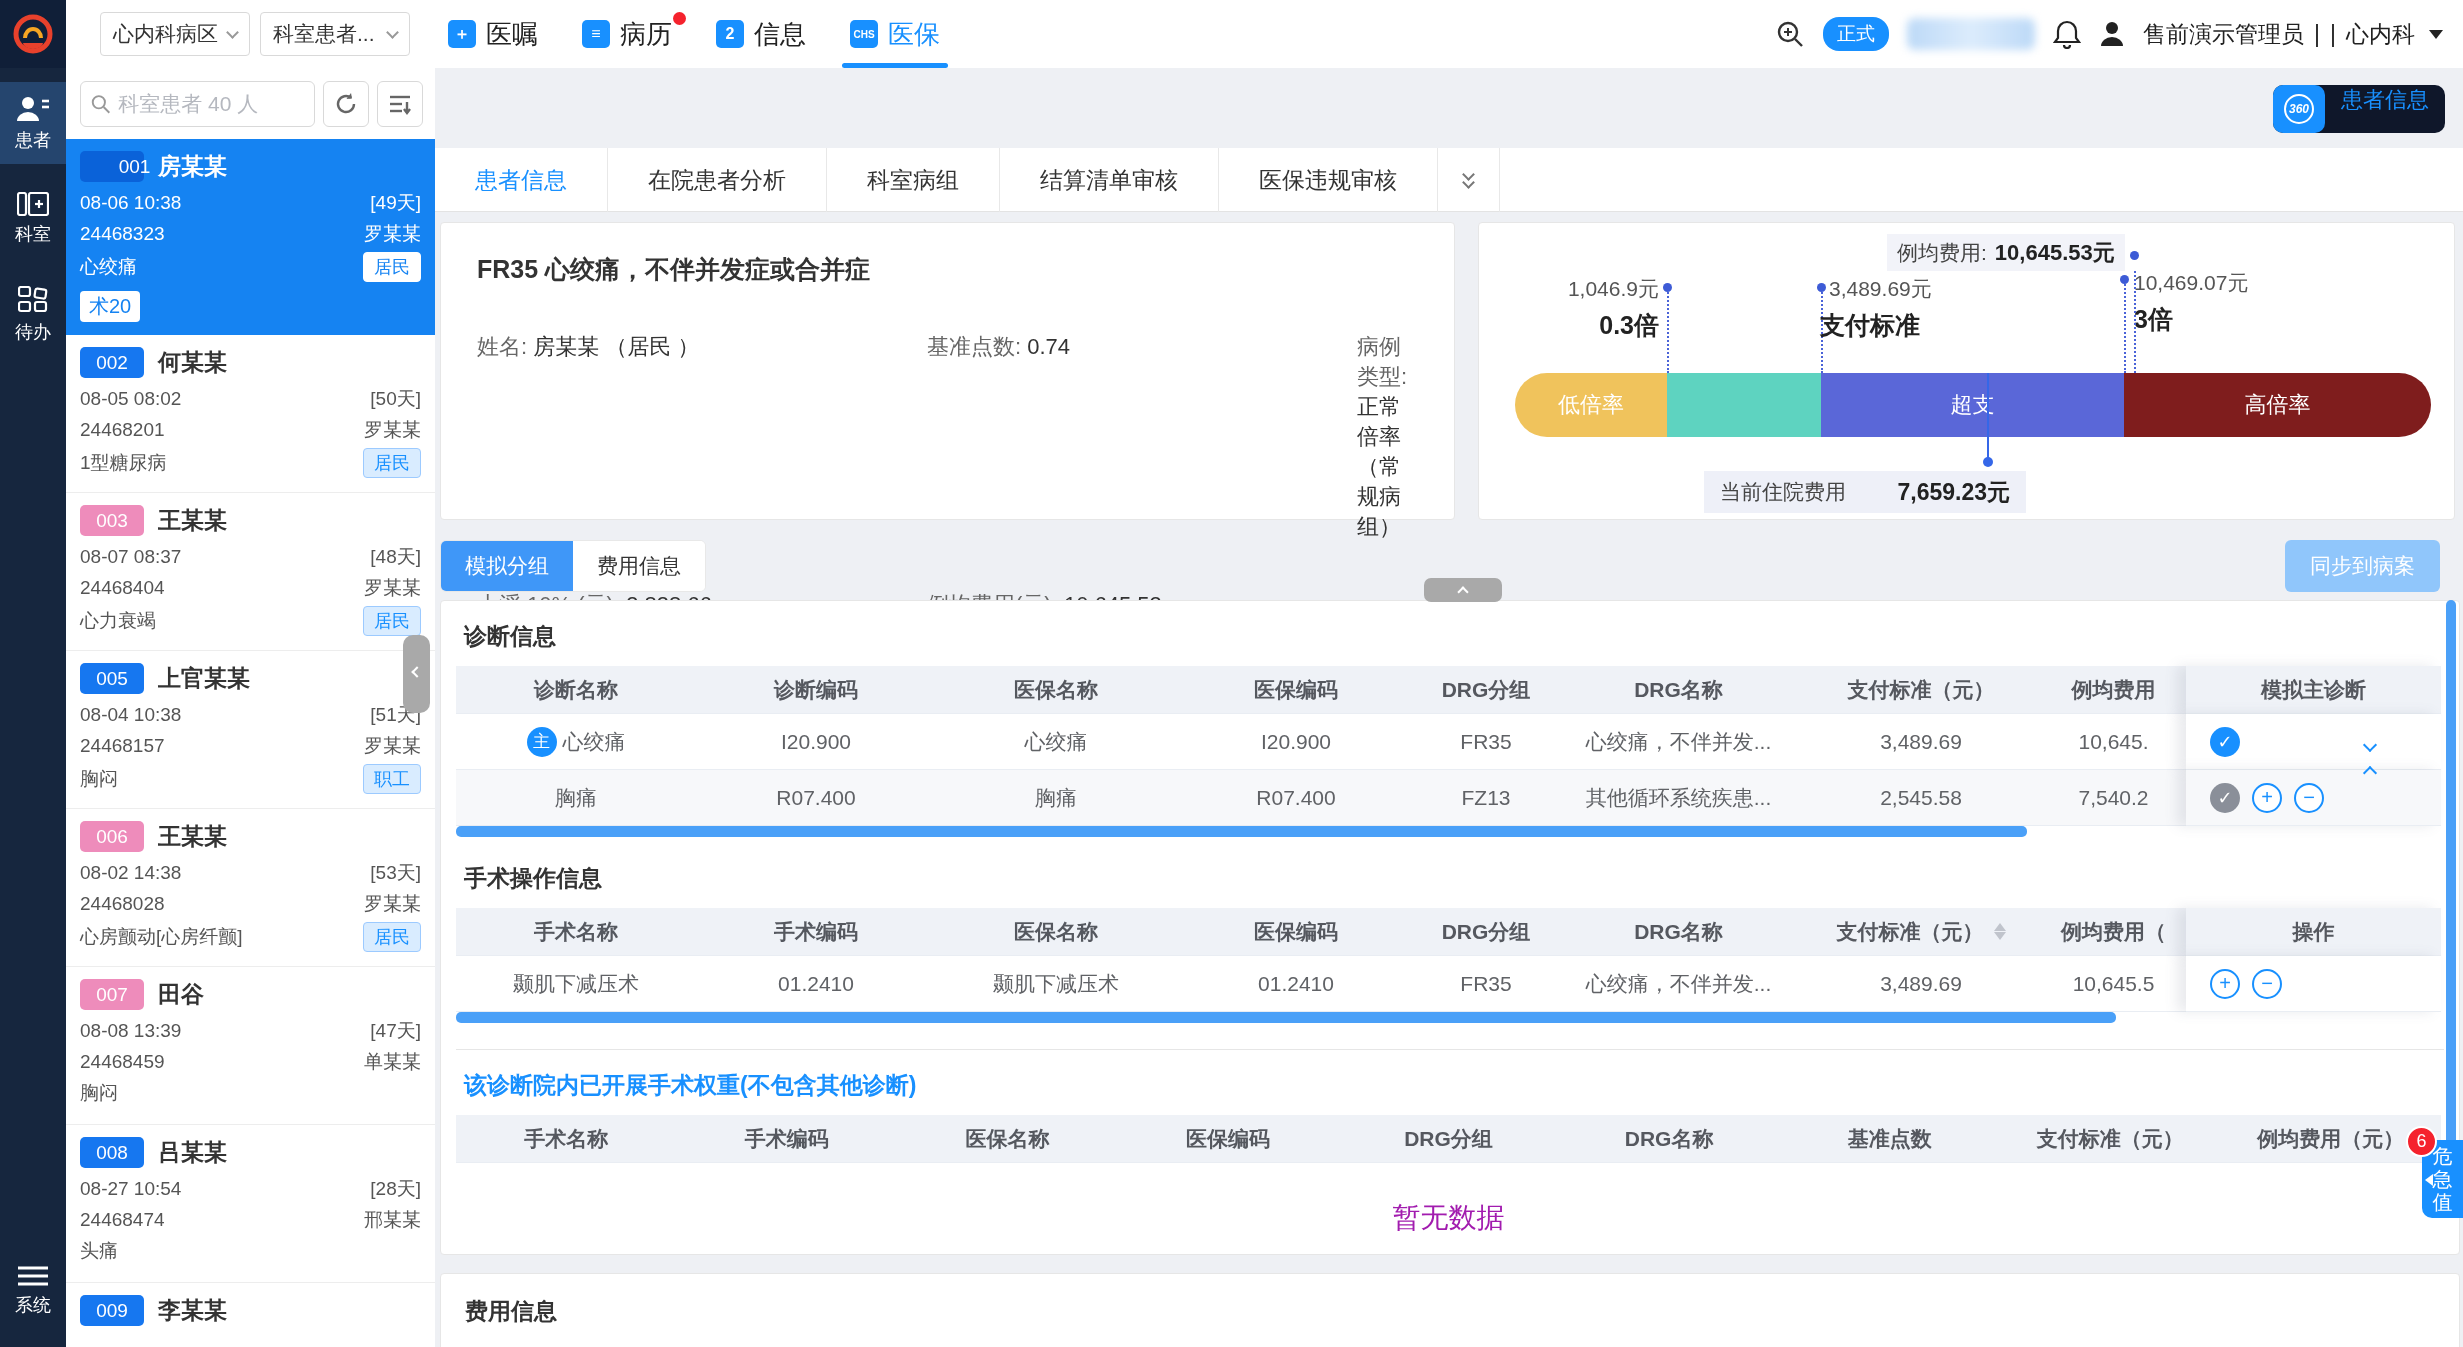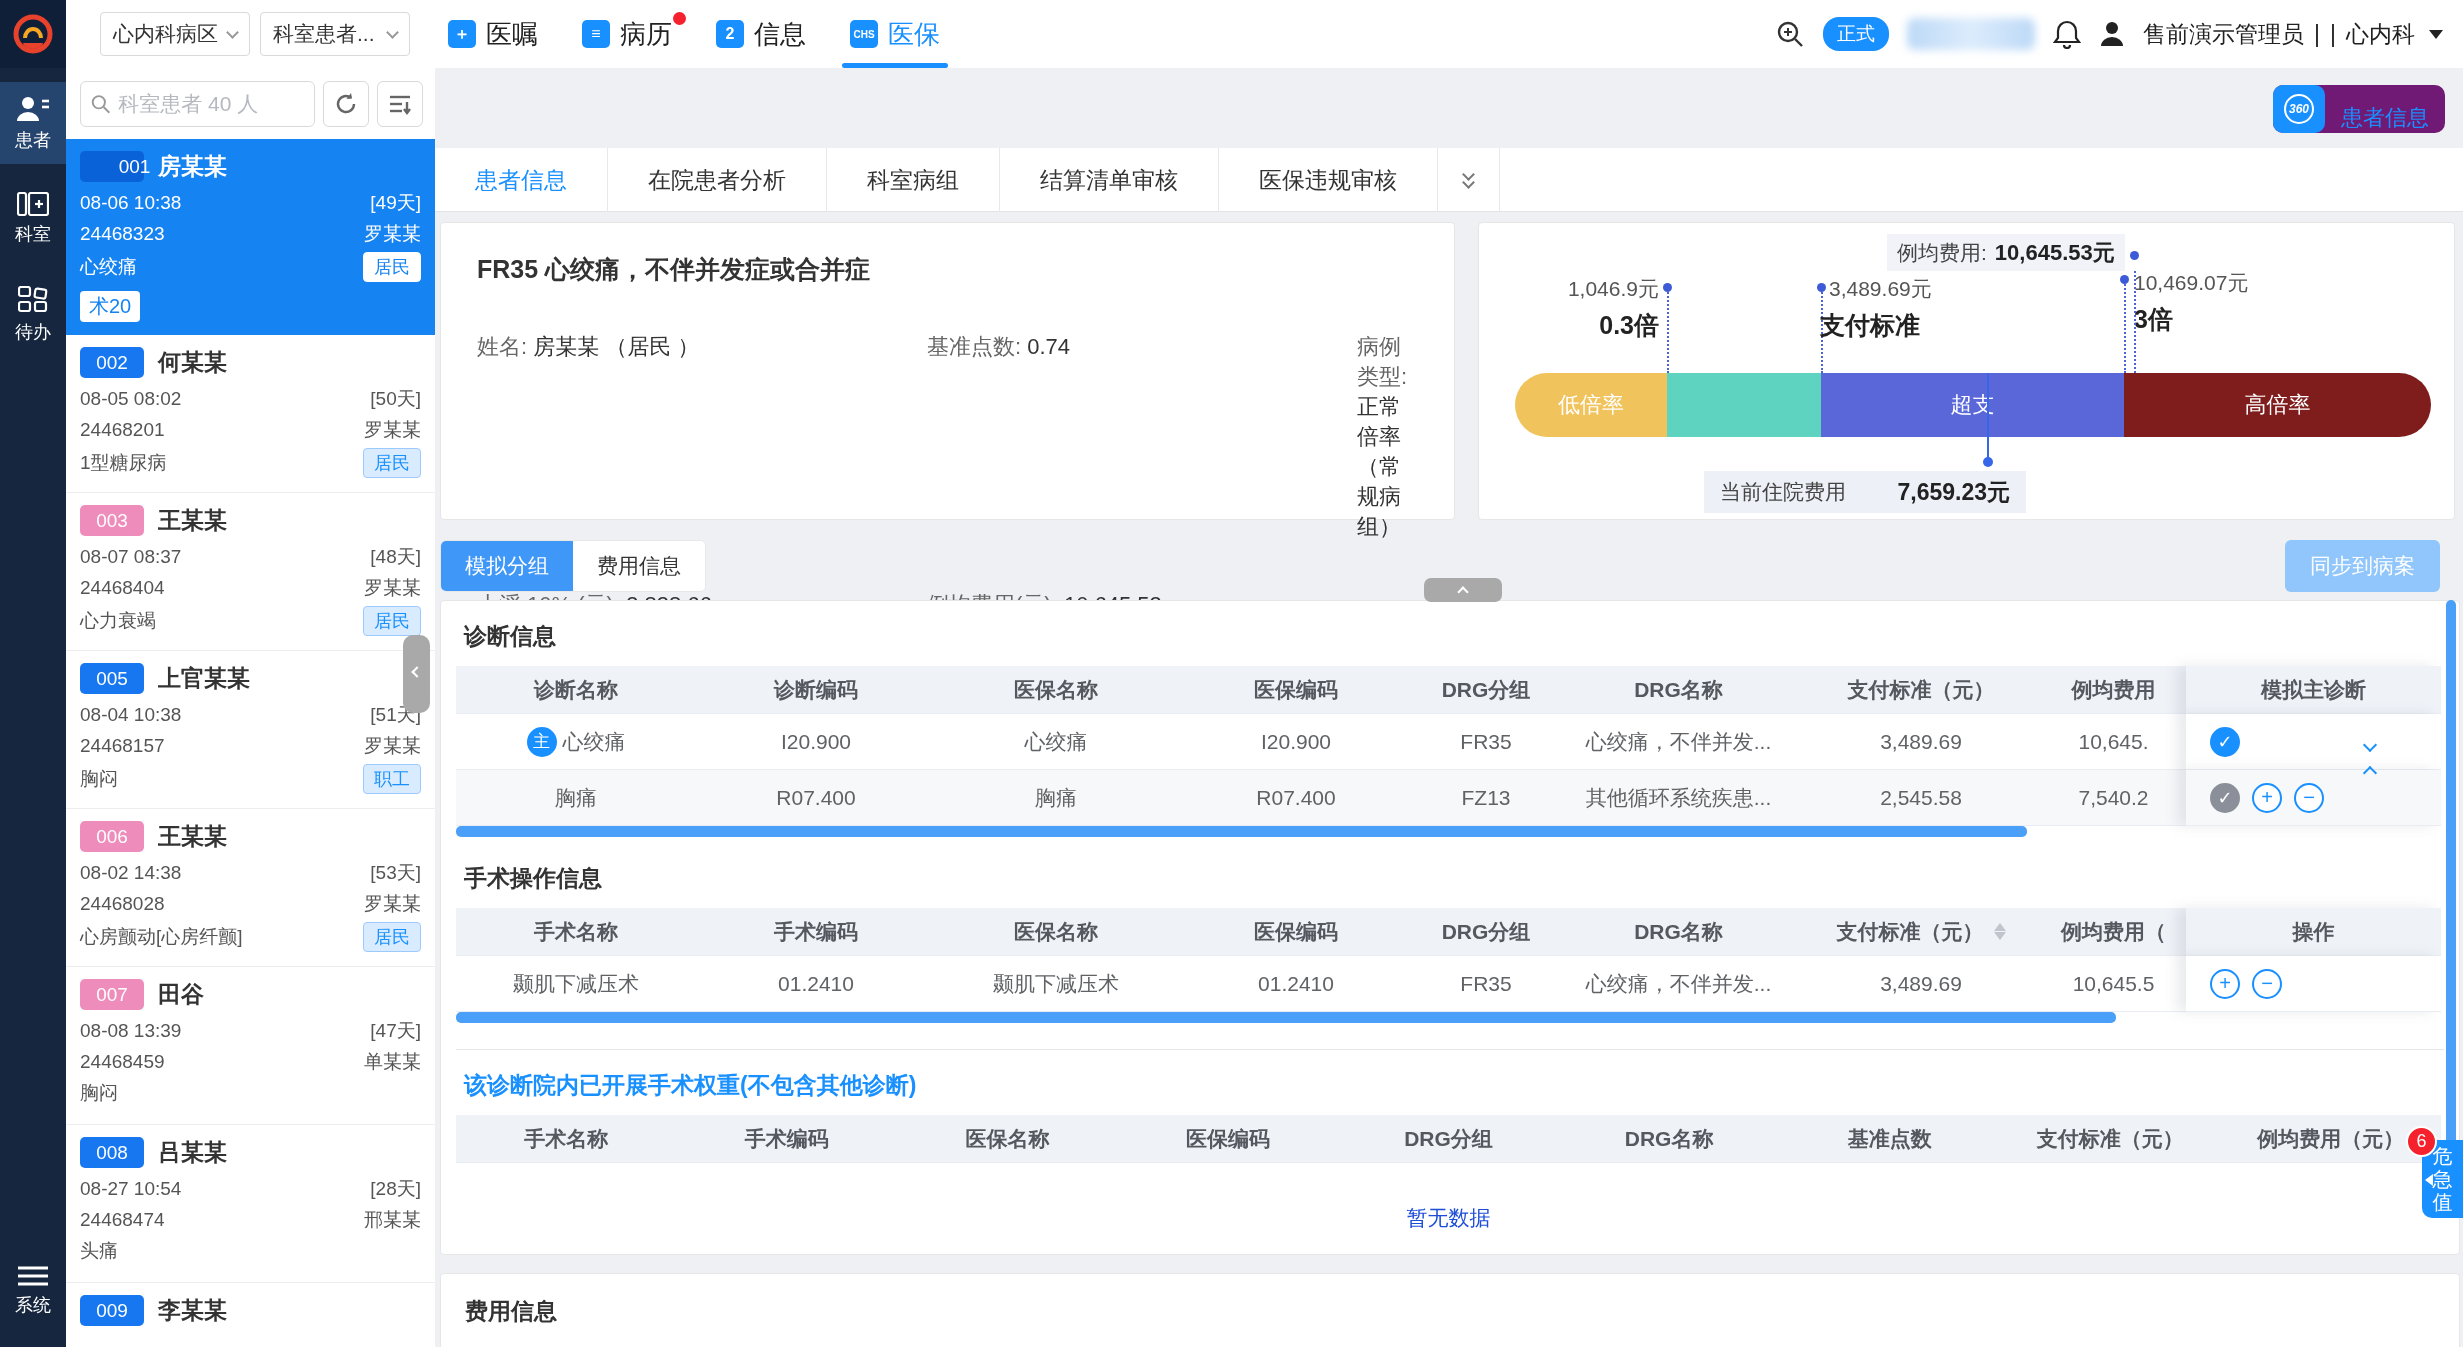--- a/index.html
+++ b/index.html
@@ -49,21 +49,21 @@
   .prow { display:flex; justify-content:space-between; font-size:19px; color:#555; margin:5px 0; align-items:center;}
   .pcard.selected .prow { color:#fff;}
   .tag { font-size:18px; border-radius:4px; padding:2px 10px; background:#d9ecff; color:#1890ff; border:1px solid #9ccaff;}
   .pcard.selected .tag { background:#fff; color:#1583f2; border-color:#fff;}
   .op-tag { display:inline-block; font-size:20px; border-radius:4px; padding:2px 9px; background:#fff; color:#1583f2; margin-top:4px;}
   .plist-handle { position:absolute; left:403px; top:635px; width:27px; height:78px; background:#a9a9a9; border-radius:10px; z-index:6; display:flex; align-items:center; justify-content:center; cursor:pointer;}
   .plist-handle .chev { border-color:#fff; width:8px; height:8px;}
 
   
   .main { position:absolute; left:435px; top:68px; right:0; bottom:0; background:#eef0f4;}
-  .badge360 { position:absolute; right:18px; top:17px; height:48px; background:#701a75; border-radius:10px; display:flex; align-items:flex-end; cursor:pointer;}
+  .badge360 { position:absolute; right:18px; top:17px; height:48px; background:#0f172a; border-radius:10px; display:flex; align-items:flex-start; cursor:pointer;}
   .badge360 .b360 { width:52px; height:48px; background:#1890ff; border-radius:10px; display:flex; align-items:center; justify-content:center;}
   .b360 .circ { width:30px; height:30px; border:2px solid #fff; border-radius:50%; color:#fff; font-size:12px; font-style:italic; display:flex; align-items:center; justify-content:center; font-weight:bold;}
   .badge360 .btext { color:#1890ff; font-size:22px; padding:0 16px;}
 
   .page-tabs { position:absolute; left:0; right:0; top:80px; height:64px; background:#fff; display:flex; align-items:stretch; box-shadow:0 -1px 0 #e3e3e3 inset;}
   .page-tab { display:flex; align-items:center; padding:0 40px; font-size:23px; color:#333; border-right:1px solid #e8e8e8; cursor:pointer;}
   .page-tab.active { color:#1890ff;}
   .page-tab.more { flex-direction:column; justify-content:center; gap:3px; padding:0 26px;}
   .page-tab.more .chev { border-color:#777;}
 
@@ -121,21 +121,21 @@
   .chk.gray { background:#8a8f99;}
   .pm { width:30px; height:30px; border-radius:50%; border:2px solid #1890ff; color:#1890ff; font-size:20px; display:flex; align-items:center; justify-content:center; cursor:pointer; background:#fff;}
   .hscroll { height:11px; background:#4aa0f8; border-radius:5px; margin-top:0;}
   .sorter { display:flex; flex-direction:column; gap:1px; margin-left:4px;}
   .sorter i { width:0; height:0; border-left:6px solid transparent; border-right:6px solid transparent; display:block;}
   .sorter .s-up { border-bottom:8px solid #c0c4cc;}
   .sorter .s-dn { border-top:8px solid #c0c4cc;}
   .row-arrows { position:absolute; right:66px; top:78px; display:flex; flex-direction:column; gap:14px; z-index:3;}
   .row-arrows .chev { border-color:#1890ff; width:10px; height:10px;}
   .wcell { flex:1;}
-  .empty-row { height:110px; display:flex; align-items:center; justify-content:center; color:#1d4ed8; font-size:21px; border-bottom:1px solid #f0f0f0;}
+  .empty-row { height:110px; display:flex; align-items:center; justify-content:center; color:#a21caf; font-size:28px; border-bottom:1px solid #f0f0f0;}
   .divider { border-top:1px solid #e6e6e6; margin:26px 0 20px;}
 
   .fee-card { left:5px; top:1205px; width:2020px; height:90px; padding:22px 24px;}
 
   
   .vscroll { position:absolute; right:7px; top:532px; width:10px; height:590px; background:#4aa0f8; border-radius:5px; z-index:6;}
   .critical-tab { position:absolute; right:0; top:1072px; width:41px; height:78px; background:#1890ff; border-radius:10px 0 0 10px; color:#fff; z-index:7; display:flex; align-items:center; justify-content:center; cursor:pointer;}
   .crit-text { width:22px; font-size:20px; line-height:23px; word-break:break-all; text-align:center;}
   .crit-arrow { position:absolute; left:3px; top:34px; width:0; height:0; border-top:6px solid transparent; border-bottom:6px solid transparent; border-right:8px solid #fff;}
   .crit-badge { position:absolute; left:-16px; top:-14px; width:31px; height:31px; background:#f5222d; border:2px solid #fff; border-radius:50%; color:#fff; font-size:18px; display:flex; align-items:center; justify-content:center;}

